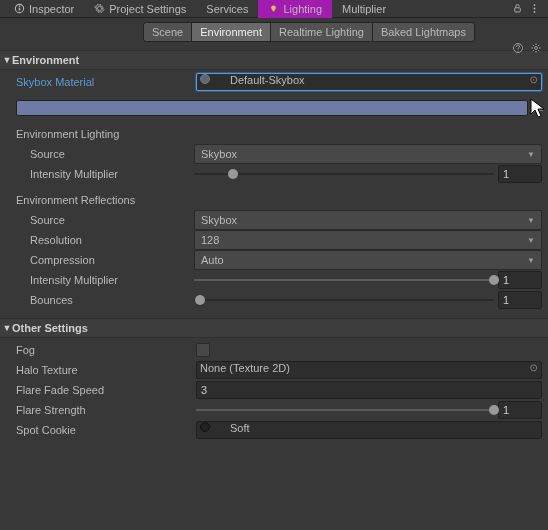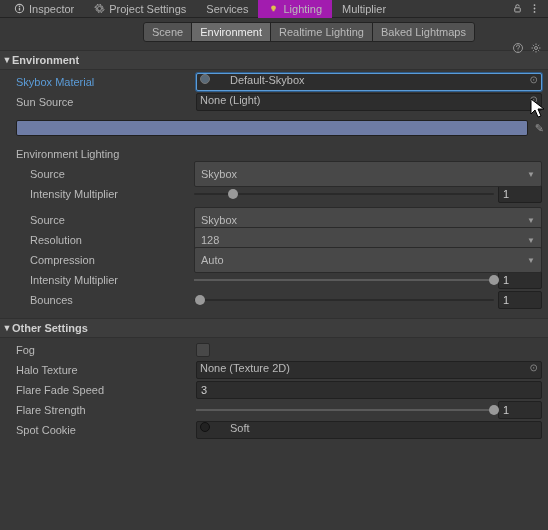--- a/index.html
+++ b/index.html
@@ -32,21 +32,21 @@
   .label.blue { color: #5b9cd8; }
   .sublabel { padding: 2px 4px 2px 16px; color: #bababa; height: 20px; display: flex; align-items: center; }
   
   .field { flex: 1; display: flex; align-items: center; gap: 2px; }
   .objfield { flex: 1; background: #2d2d2d; border: 1px solid #202020; border-radius: 2px; height: 18px; display: flex; align-items: flex-start; padding: 0 3px; gap: 20px; position: relative; }
   .objfield.active { border: 1px solid #5b9cd8; box-shadow: 0 0 0 1px #2e5c8a; }
   .objfield .picker { margin-left: auto; color: #888; cursor: pointer; font-size: 10px; }
   .matdot { width: 10px; height: 10px; background: #5a6a78; border-radius: 50%; border: 1px solid #777; }
   .cookiedot { width: 10px; height: 10px; background: #222; border-radius: 50%; border: 1px solid #111;}
   
-  .dropdown { flex: 1; background: #484848; border: 1px solid #2a2a2a; border-radius: 2px; height: 26px; display: flex; align-items: center; padding: 0 6px; position: relative; cursor: pointer; }
+  .dropdown { flex: 1; background: #484848; border: 1px solid #2a2a2a; border-radius: 2px; height: 20px; display: flex; align-items: center; padding: 0 6px; position: relative; cursor: pointer; }
   .dropdown .dd-arrow { margin-left: auto; font-size: 8px; color: #999; }
   
   .colorfield { flex: 1; height: 16px; background: #6e7ca5; border: 1px solid #202020; border-radius: 2px; position: relative; }
   .color-edit { position: absolute; right: -17px; top: 1px; cursor: pointer; color: #999; font-size: 11px;}
   .row.colorrow { padding-right: 20px;}
   
   .slider-wrap { flex: 1; display: flex; align-items: center; gap: 4px; }
   .slider { flex: 1; height: 16px; position: relative; display: flex; align-items: center; }
   .track { position: absolute; left: 0; right: 0; height: 2px; background: #2a2a2a; top: 50%; transform: translateY(-50%); border-radius: 1px; }
   .track-fill { position: absolute; left: 0; height: 2px; background: #5a5a5a; top: 50%; transform: translateY(-50%); }
@@ -134,29 +134,20 @@
   <div class="row">
     <div class="label blue">Skybox Material</div>
     <div class="field">
       <div class="objfield active">
         <span class="matdot"></span>
         <span>Default-Skybox</span>
         <span class="picker">⊙</span>
       </div>
     </div>
   </div>
-  <div class="row">
-    <div class="label">Sun Source</div>
-    <div class="field">
-      <div class="objfield">
-        <span>None (Light)</span>
-        <span class="picker">⊙</span>
-      </div>
-    </div>
-  </div>
   <div class="gap"></div>
   <div class="row colorrow">
     <div class="colorfield">
       <span class="color-edit">✎</span>
     </div>
   </div>
   <div class="gap"></div>
   <div class="sublabel">Environment Lighting</div>
   <div class="row indent">
     <div class="label">Source</div>
@@ -169,20 +160,21 @@
     <div class="label">Intensity Multiplier</div>
     <div class="slider-wrap">
       <div class="slider">
         <div class="track"></div>
           <div class="thumb" style="left:13%"></div>
       </div>
       <div class="numfield">1</div>
     </div>
   </div>
   <div class="gap"></div>
+  <div class="sublabel">Environment Reflections</div>
   <div class="row indent">
     <div class="label">Source</div>
     <div class="dropdown">
       <span>Skybox</span>
       <span class="dd-arrow">▼</span>
     </div>
   </div>
   <div class="row indent">
     <div class="label">Resolution</div>
     <div class="dropdown">

